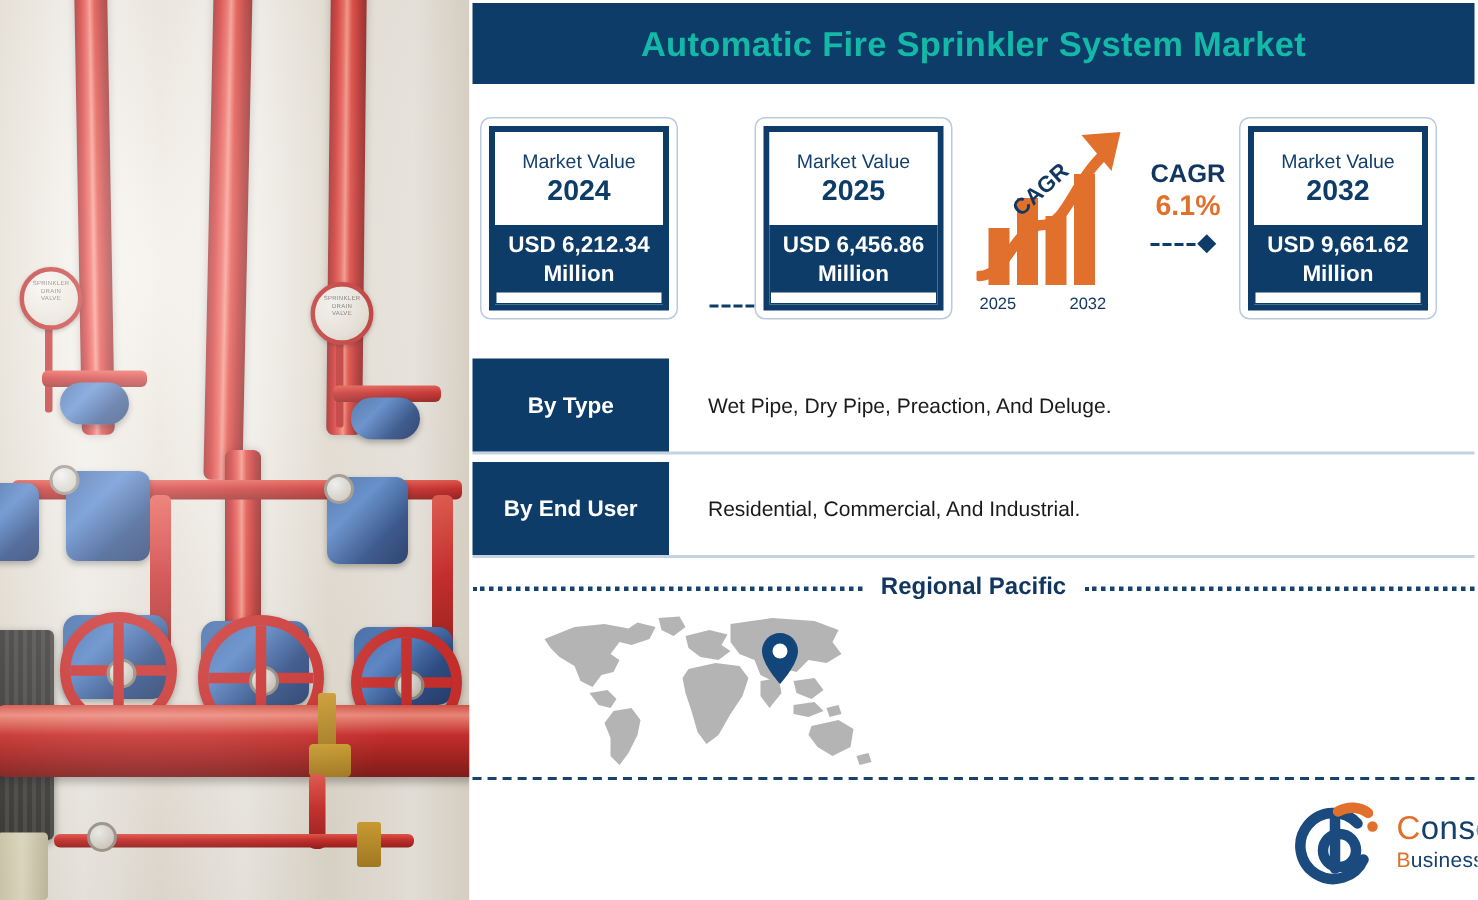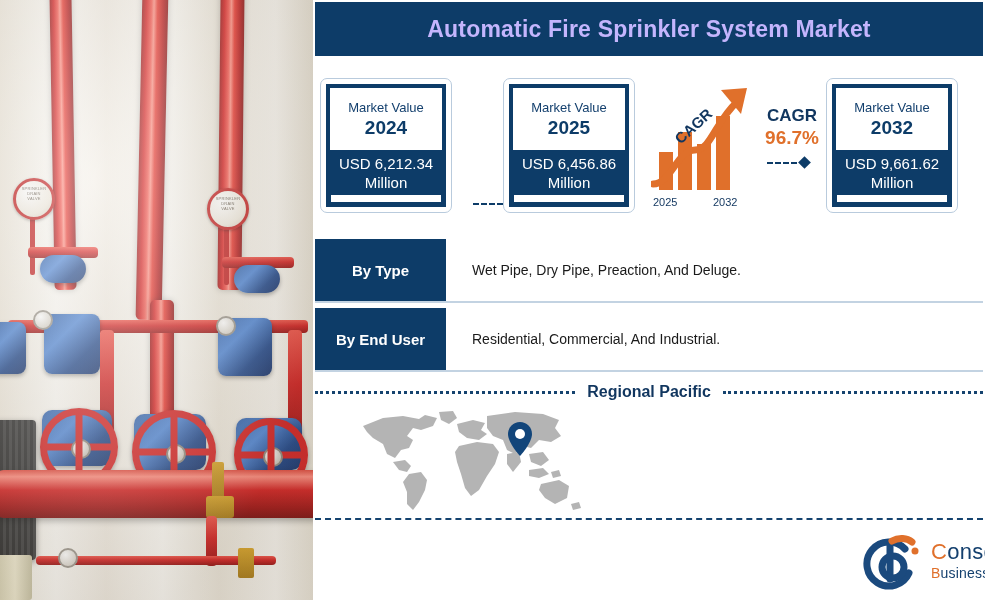--- a/index.html
+++ b/index.html
@@ -50,35 +50,35 @@
   .brass{position:absolute;background:linear-gradient(180deg,#d8a326,#a97a14);border-radius:2px;}
   .hpipe{position:absolute;border-radius:4px;
     background:linear-gradient(180deg,#f05045 0%,#d21f1f 45%,#981010 100%);}
   .lock{position:absolute;width:9px;height:12px;border-radius:2px;background:#d7a92c;border:1px solid #9c7a12;}
 
   
   .content{position:absolute;left:313px;top:0;width:672px;height:600px;background:#ffffff;}
 
   .title-bar{position:absolute;left:2px;top:2px;width:668px;height:54px;background:#0d3c68;
     display:flex;align-items:center;justify-content:center;}
-  .title-bar h1{margin:0;color:#c4b5fd;font-size:23px;font-weight:bold;letter-spacing:.2px;}
+  .title-bar h1{margin:0;color:#14b8a6;font-size:23px;font-weight:bold;letter-spacing:.2px;}
 
   
   .row-values{position:absolute;left:0;top:66px;width:672px;height:158px;}
   .vbox{position:absolute;top:12px;width:132px;height:135px;border:1px solid #b9cbdd;border-radius:7px;
     background:#fff;padding:5px;box-sizing:border-box;}
   .vbox-inner{width:100%;height:100%;border:4px solid #0d3c68;background:#fff;box-sizing:border-box;
     display:flex;flex-direction:column;}
   .vb-top{flex:0 0 62px;display:flex;flex-direction:column;align-items:center;justify-content:center;
     background:#fff;}
   .vb-label{font-size:13px;color:#14406e;line-height:17px;}
   .vb-year{font-size:19px;color:#0d3c68;font-weight:bold;line-height:23px;}
   .vb-bot{flex:1;background:#0d3c68;display:flex;flex-direction:column;align-items:center;
     justify-content:center;color:#fff;padding-bottom:7px;box-sizing:border-box;}
-  .vb-amt{font-size:15px;font-weight:normal;line-height:19px;text-align:center;}
+  .vb-amt{font-size:15px;font-weight:bold;line-height:19px;text-align:center;}
   .vb-strip{position:absolute;left:10px;right:10px;bottom:10px;height:7px;background:#fff;}
 
   .box1{left:7px;}
   .box2{left:190px;}
   .box3{left:513px;}
 
   .connector{position:absolute;top:133px;width:44px;height:10px;}
   .conn1{left:160px;}
   .dashline{position:absolute;left:0;top:4px;width:30px;height:0;border-top:2px dashed #0d3c68;}
   .diamond{position:absolute;right:2px;top:0;width:9px;height:9px;background:#0d3c68;
@@ -240,21 +240,21 @@
           <path d="M2,104 C20,104 26,70 44,70 C60,70 64,42 86,22" stroke="#e0702b" stroke-width="7" fill="none" stroke-linecap="round"></path>
           <path d="M70,10 L96,8 L90,34 Z" fill="#e0702b"></path>
           <text x="46" y="50" fill="#11365f" font-family="Liberation Sans, sans-serif" font-size="15" font-weight="bold" text-anchor="middle" transform="rotate(-42 46 50)">CAGR</text>
           <text x="2" y="126" fill="#11365f" font-family="Liberation Sans, sans-serif" font-size="11">2025</text>
           <text x="62" y="126" fill="#11365f" font-family="Liberation Sans, sans-serif" font-size="11">2032</text>
         </svg>
       </div>
 
       <div class="cagr-texts">
         <div class="cagr-word">CAGR</div>
-        <div class="cagr-pct">96.7%</div>
+        <div class="cagr-pct">6.1%</div>
       </div>
       <div class="cagr-dash">
         <div class="dashline"></div>
         <div class="diamond"></div>
       </div>
 
       <div class="vbox box3">
         <div class="vbox-inner">
           <div class="vb-top">
             <div class="vb-label">Market Value</div>

